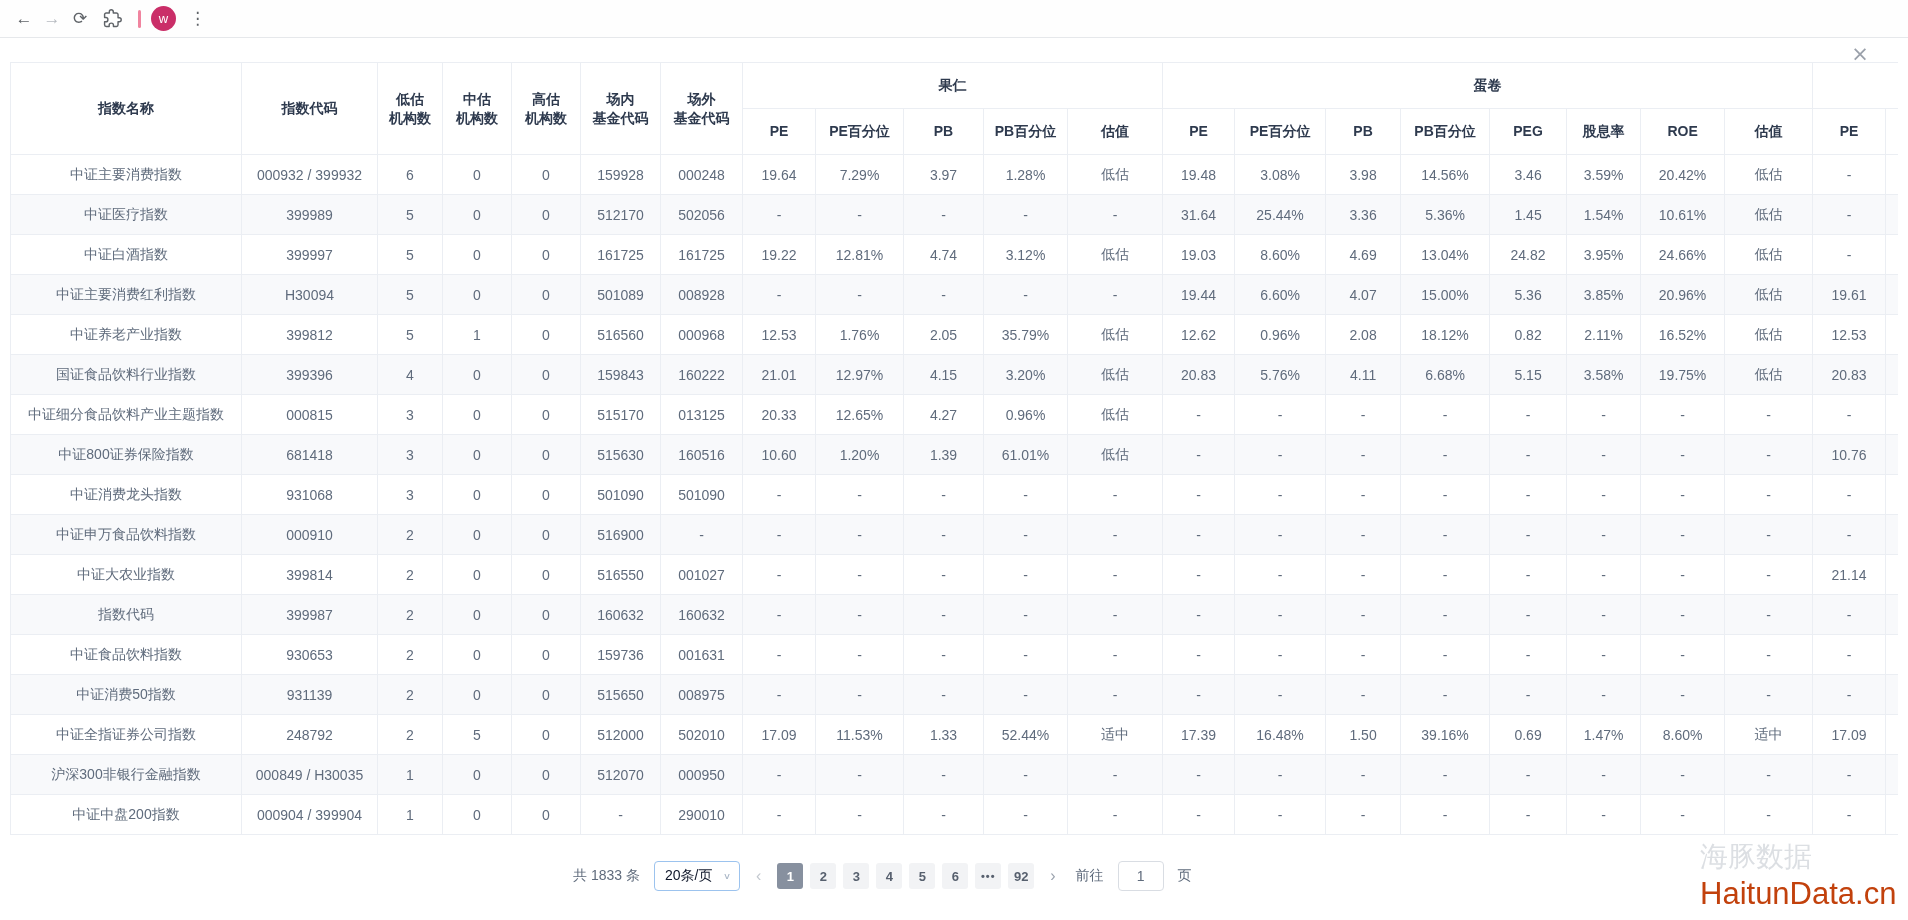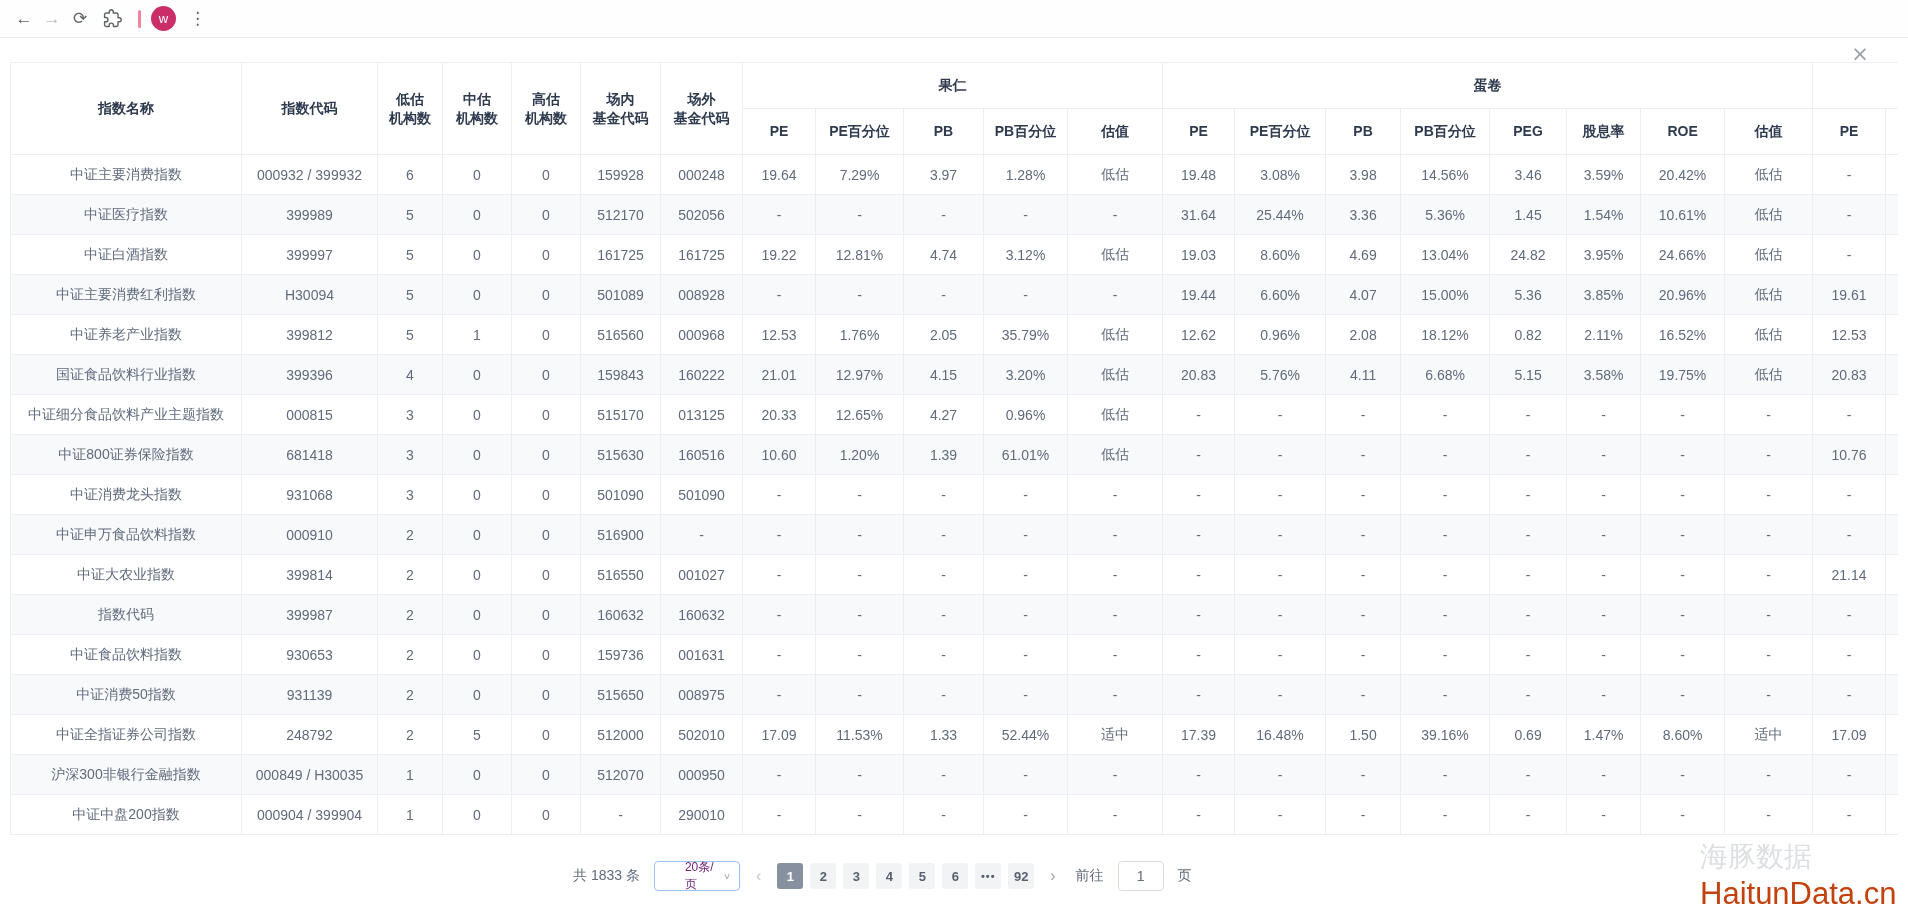--- a/index.html
+++ b/index.html
@@ -62,21 +62,21 @@
 
   
   .pager {
     position:absolute; left:573px; top:822px; height:32px;
     display:flex; align-items:center; gap:14px; font-size:14px; color:#5f6b7c;
   }
   .psize {
     width:86px; height:30px; border:1px solid #9cc3ee; border-radius:4px; background:#fff;
     display:flex; align-items:center; padding:0 8px 0 10px; gap:4px;
   }
-  .psize .lbl { flex:1; font-size:12px; color:#701a75;margin-left:20px; }
+  .psize .lbl { flex:1; font-size:14px; color:#0f172a; }
   .psize .chev { font-size:11px; color:#a9b6c6; transform:scaleY(.8); }
   .arrow { font-size:16px; padding:0 2px; user-select:none; }
   .arrow.prev { color:#c3c8cf; }
   .arrow.next { color:#9aa2ad; }
   .pages { display:flex; align-items:center; gap:7px; }
   .pbtn {
     min-width:26px; height:26px; padding:0 5px; border-radius:3px; background:#f2f3f5;
     color:#57606e; font-size:13px; font-weight:bold; display:flex; align-items:center;
     justify-content:center; cursor:pointer; user-select:none;
   }

